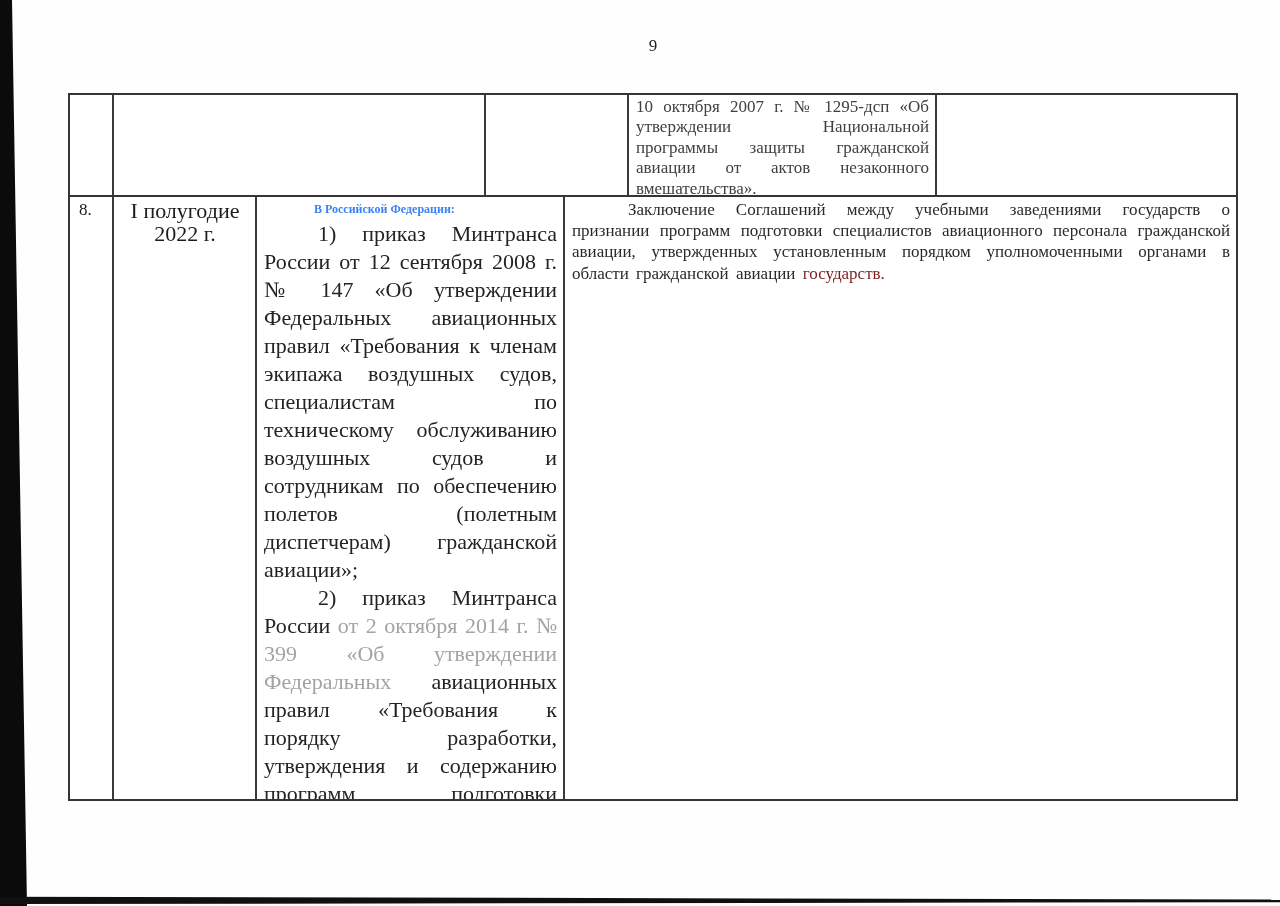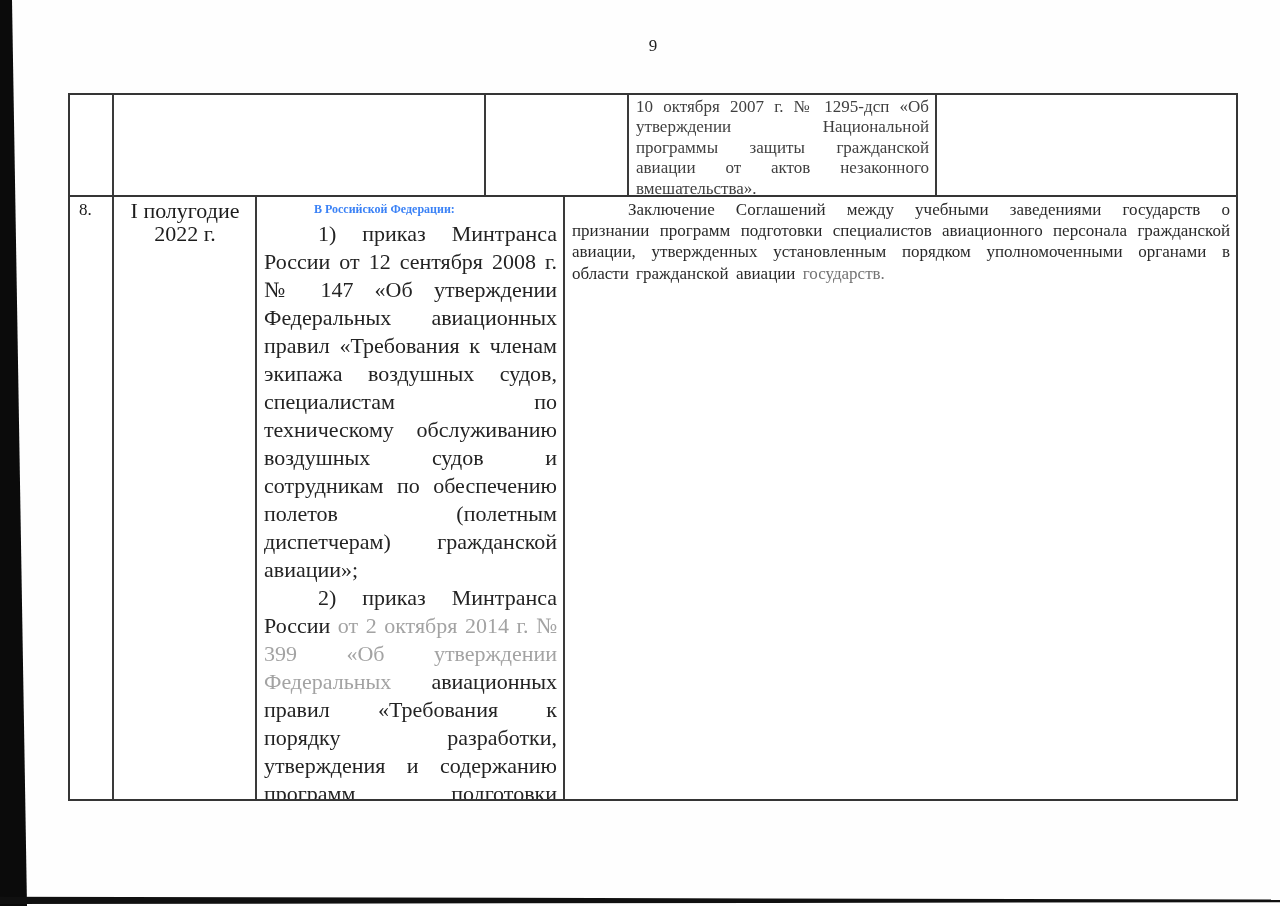--- a/index.html
+++ b/index.html
@@ -76,21 +76,21 @@
     text-indent:54px; word-spacing:1.5px; color:#232323;
   }
   .legal-item.cutoff { text-align-last:justify; }
   .faded { color:#a3a3a3; }
   .semi-faded { color:#1d4ed8; }
 
   .result-text {
     font-size:17px; line-height:21.2px; text-align:justify;
     text-indent:56px; word-spacing:3px; color:#2a2a2a;
   }
-  .result-text .faded { color:#737373; }
+  .result-text .faded { color:#7f1d1d; }
 </style>
 </head>
 <body>
 
 <div class="left-edge-bar"></div>
 <div class="bottom-edge-line"></div>
 
 <div class="page-number">9</div>
 
 <div class="plan-table">

